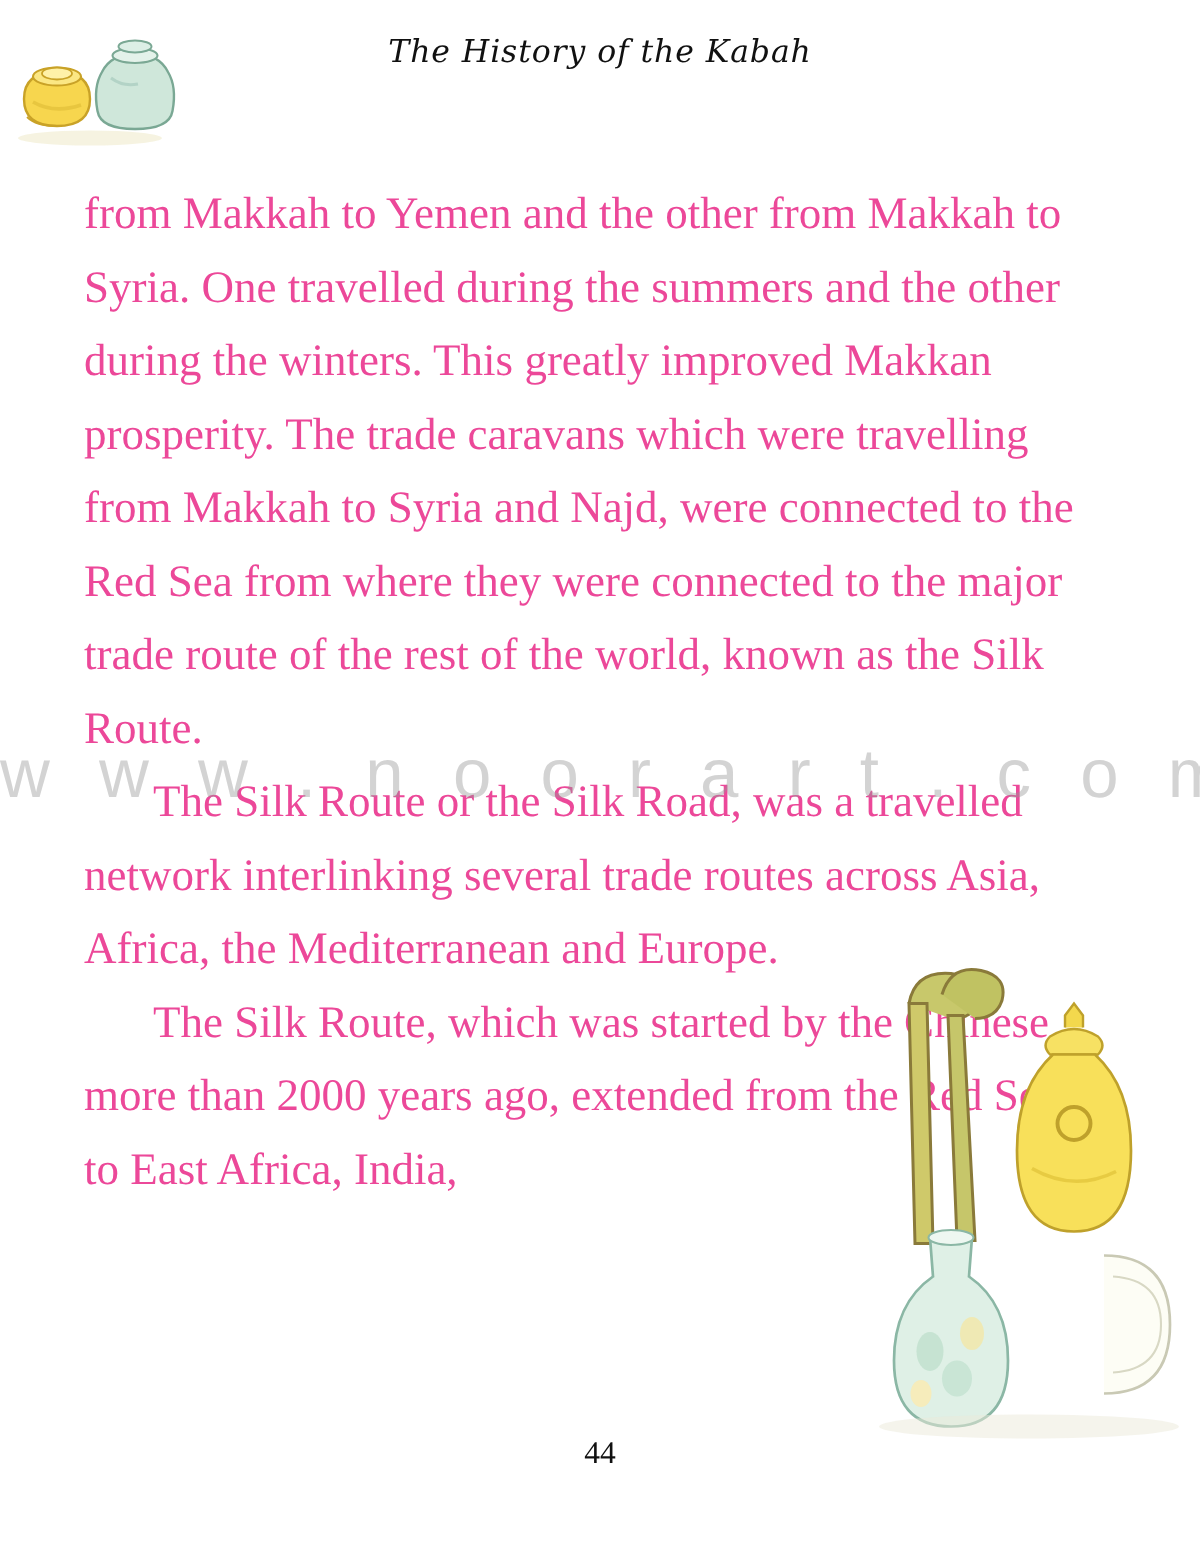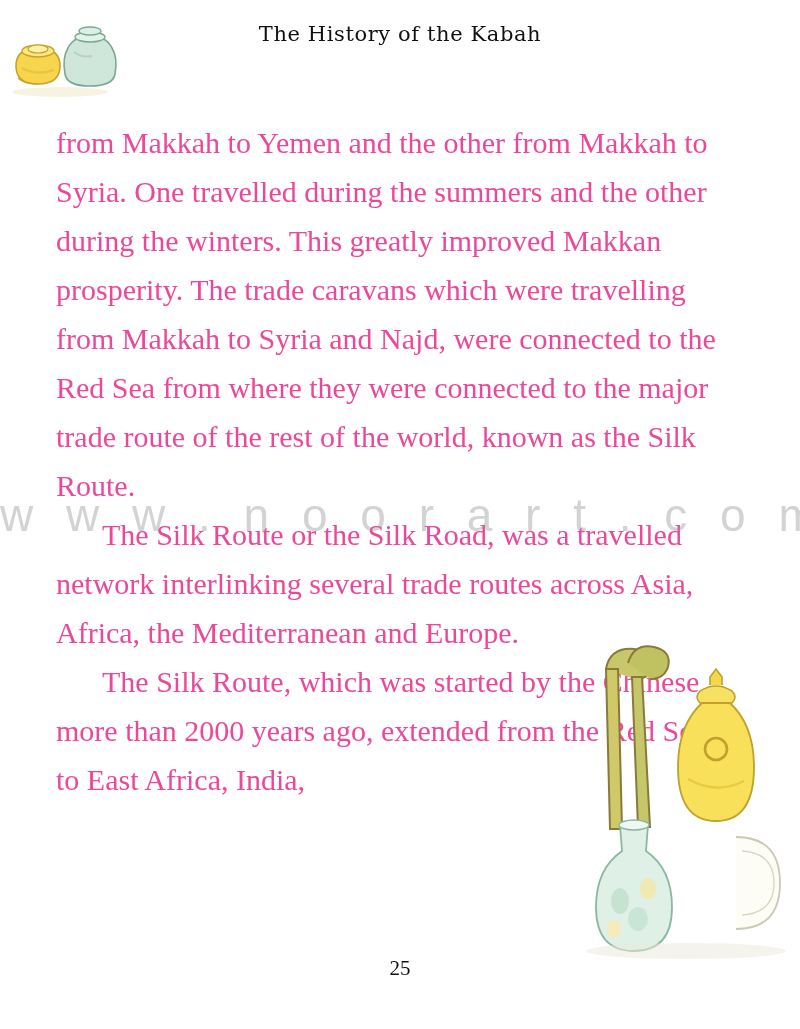--- a/index.html
+++ b/index.html
@@ -18,20 +18,21 @@
   }
 
   
   .header-title {
     position: absolute;
     top: 22px;
     left: 0;
     width: 800px;
     text-align: center;
     font-family: "DejaVu Serif", serif;
+    font-style: italic;
     font-size: 21px;
     letter-spacing: 0.6px;
     color: #111111;
   }
 
   
   .illus-pots {
     position: absolute;
     left: 8px;
     top: 18px;
@@ -160,15 +161,15 @@
 
       <g>
         <path d="M160 208 q44 0 44 46 q0 46 -44 46" fill="#fdfdf5" stroke="#c9c9b4" stroke-width="1.8"></path>
         <path d="M166 222 q32 2 32 32 q0 30 -32 32" fill="none" stroke="#d8d8c4" stroke-width="1.4"></path>
       </g>
 
       <ellipse cx="110" cy="322" rx="100" ry="8" fill="#ece9da" opacity="0.5"></ellipse>
     </svg>
   </div>
 
-  <div class="page-number">25</div>
+  <div class="page-number">44</div>
 
 </div>
 
 </body></html>

